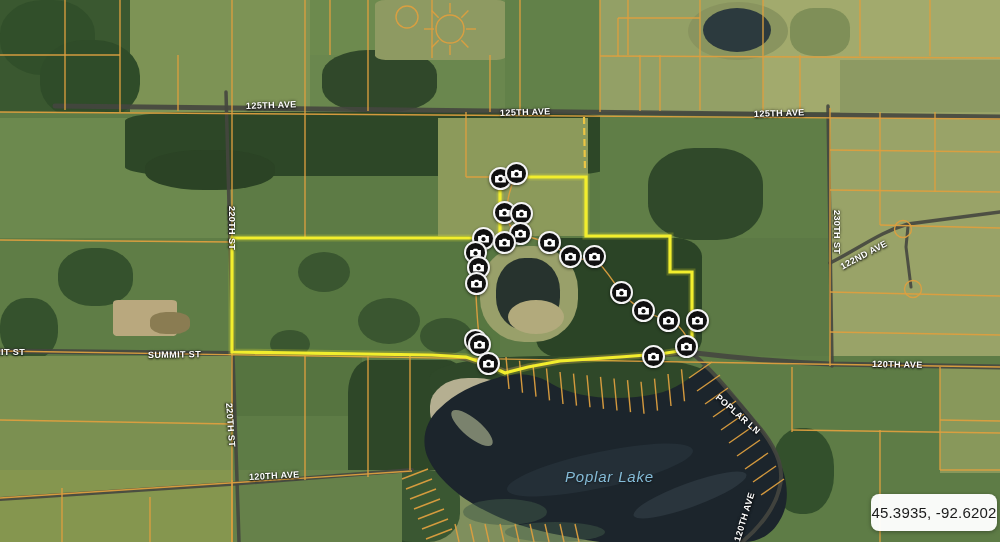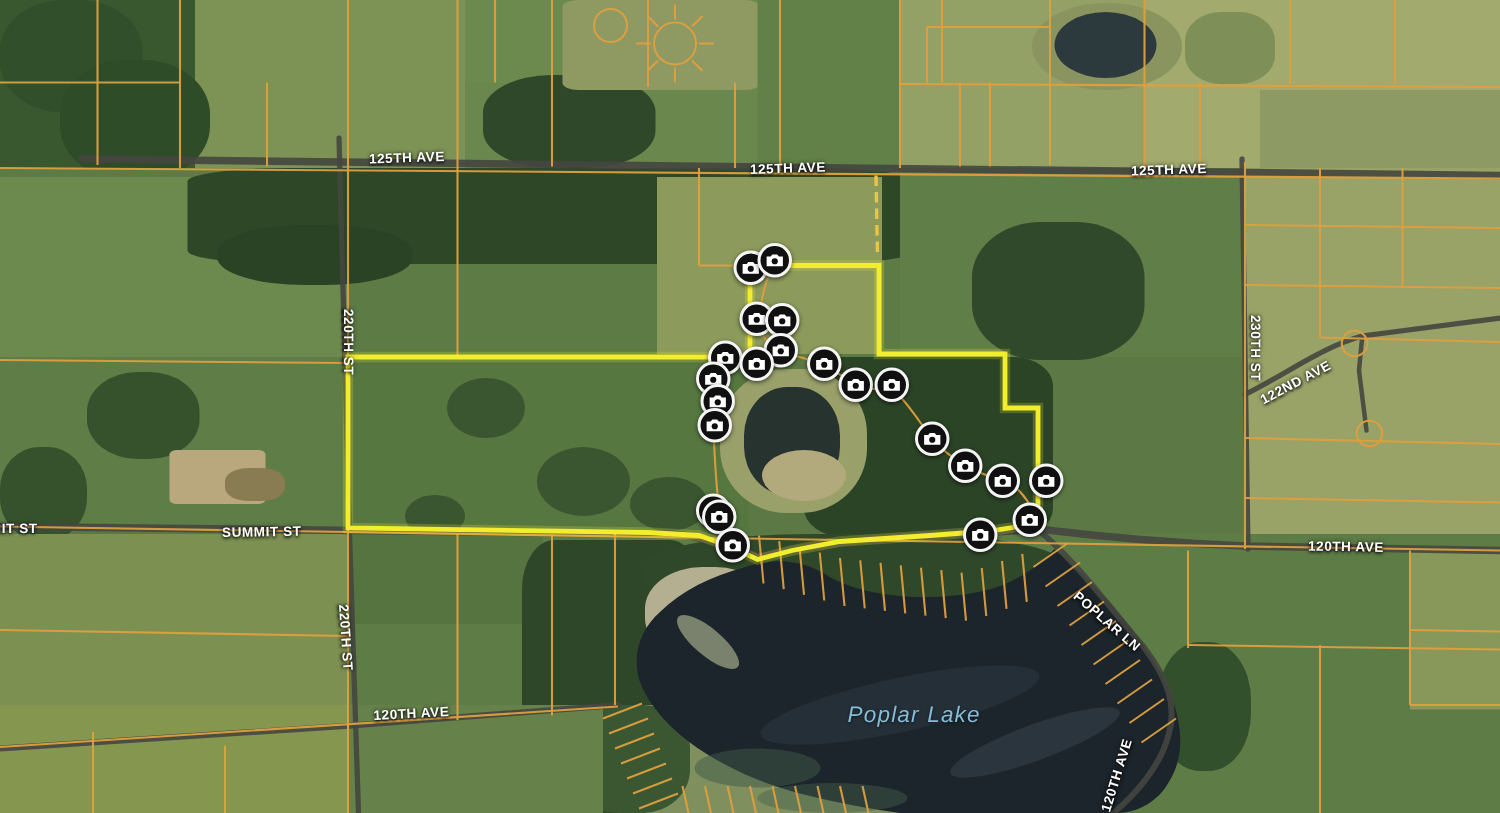--- a/index.html
+++ b/index.html
@@ -365,13 +365,14 @@
       <div class="marker" style="left: 488px; top: 363px;">
         <svg viewBox="0 0 24 24" width="13" height="13">
           <path d="M2,7.5 h5 l2,-2.5 h6 l2,2.5 h5 v12 h-20 z" fill="#fff"></path>
           <circle cx="12" cy="13.2" r="3.8" fill="#0d0d0d"></circle>
         </svg>
       </div>
     </div>
 
   <div id="lake-label" style="left: 565px; top: 468px; text-align: center;">Poplar Lake</div>
 
+  <div id="coord-box" style="left: 871px; top: 494px; width: 126px; height: 37px;">45.3935, -92.6202</div>
 </div>
 
 </body></html>

